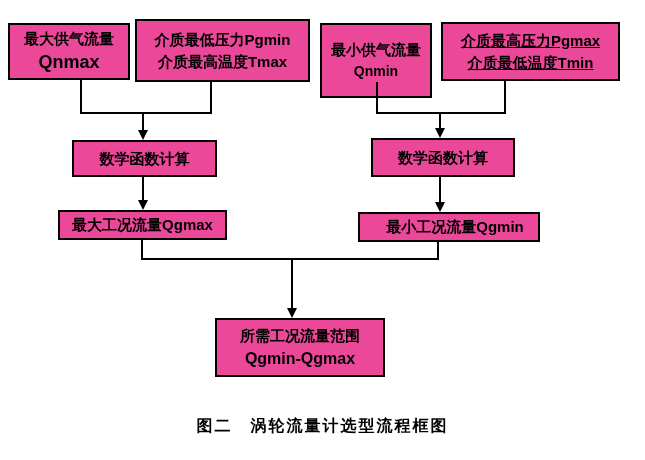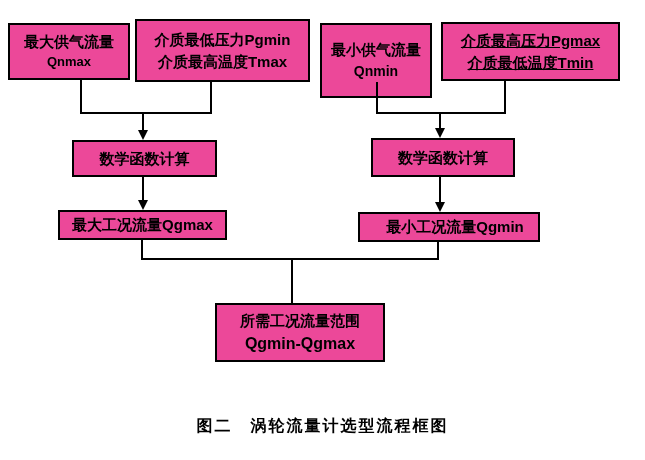--- a/index.html
+++ b/index.html
@@ -60,21 +60,21 @@
     color: #000000;
   }
 </style>
 </head>
 <body>
 
 <div class="canvas">
 
   <div class="box" style="left:8px; top:23px; width:122px; height:57px;">
     <span class="bl">最大供气流量</span>
-    <span class="bl" style="font-size:13px;">Qnmax</span>
+    <span class="bl" style="font-size:18px;">Qnmax</span>
   </div>
 
   <div class="box" style="left:135px; top:19px; width:175px; height:63px;">
     <span class="bl">介质最低压力Pgmin</span>
     <span class="bl">介质最高温度Tmax</span>
   </div>
 
   <div class="box" style="left:320px; top:23px; width:112px; height:75px;">
     <span class="bl">最小供气流量</span>
     <span class="bl" style="font-size:14px;">Qnmin</span>
@@ -117,20 +117,20 @@
   <div class="box" style="left:358px; top:212px; width:182px; height:30px;padding-left:12px;">
     <span class="bl">最小工况流量Qgmin</span>
   </div>
 
   <div class="vline" style="left:141px; top:240px; height:20px;"></div>
   <div class="vline" style="left:437px; top:242px; height:18px;"></div>
   <div class="hline" style="left:141px; top:258px; width:298px;"></div>
   <div class="vline" style="left:291px; top:258px; height:51px;"></div>
   <div class="ahead" style="left:287px; top:308px;"></div>
 
-  <div class="box" style="left:215px; top:303px; width:170px; height:59px;">
+  <div class="box" style="left:215px; top:318px; width:170px; height:59px;">
     <span class="bl">所需工况流量范围</span>
     <span class="bl" style="font-size:16px;">Qgmin-Qgmax</span>
   </div>
 
   <div class="caption">图二　涡轮流量计选型流程框图</div>
 
 </div>
 
 </body></html>

